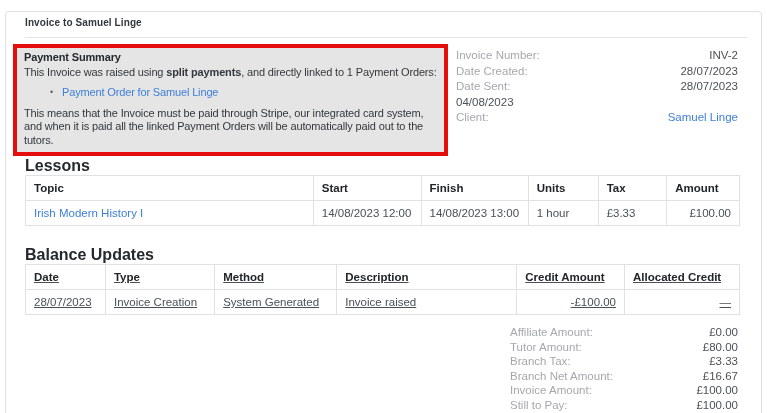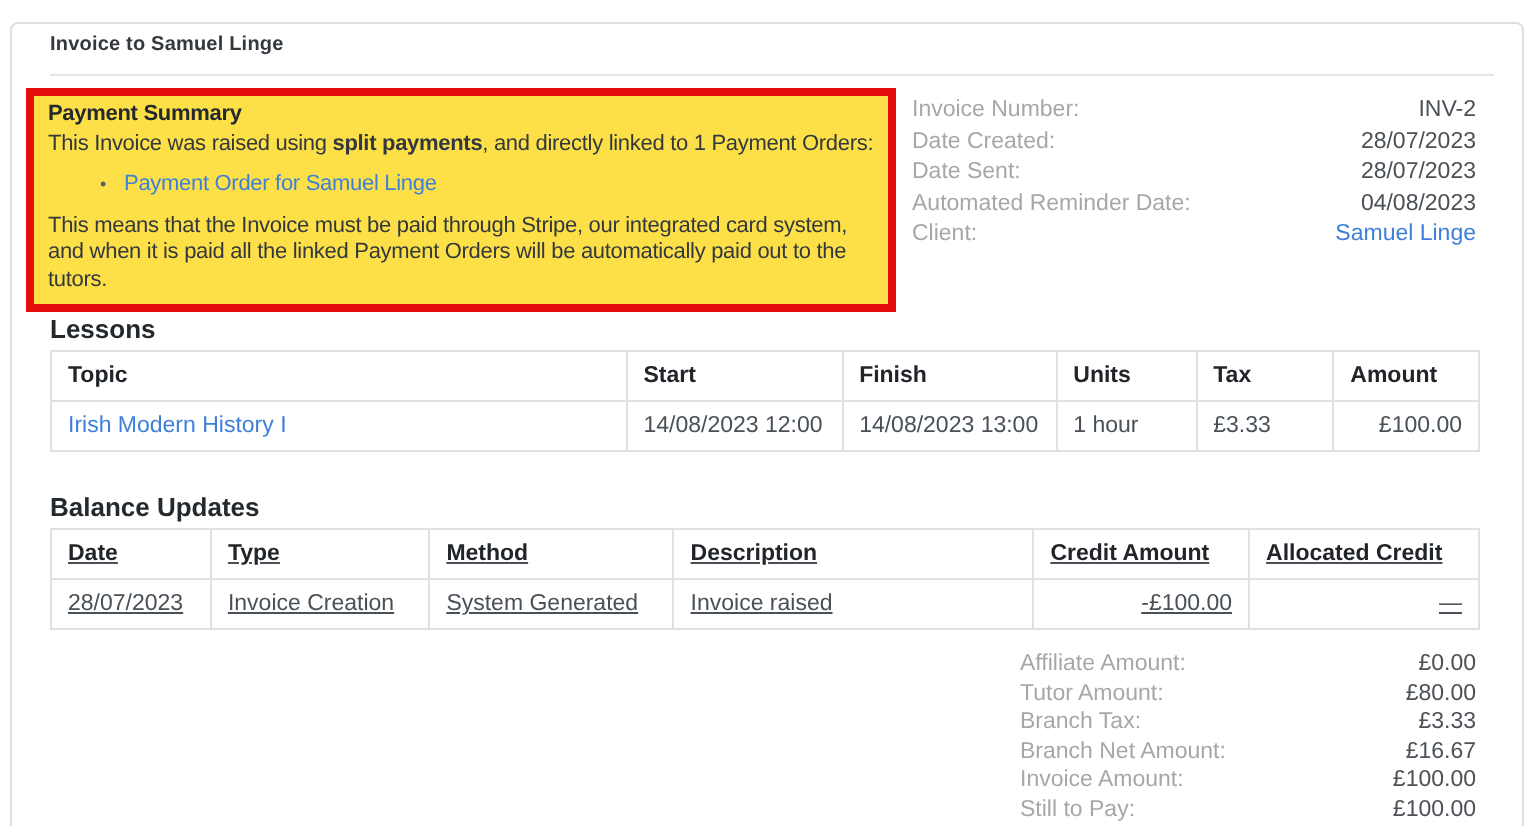--- a/index.html
+++ b/index.html
@@ -13,42 +13,42 @@
     position:absolute; left:19px; top:5px;
     font-size:10px; font-weight:600; color:#32383e; letter-spacing:.1px;
   }
   .title-divider {
     position:absolute; left:19px; right:14px; top:25px;
     border-top:1px solid #e3e6e9;
   }
   
   .summary-box {
     position:absolute; left:7px; top:32px; width:435px; height:112px;
-    border:4px solid #e60d0d; background:#fde047;
+    border:4px solid #e60d0d; background:#e5e5e5;
     padding:3px 7px; overflow:hidden;
     font-size:11px; line-height:13.5px; color:#32383e; letter-spacing:-0.15px;
   }
   .summary-heading { font-weight:700; color:#24292e; margin-bottom:1px; }
   .summary-line b { font-weight:700;margin-top:28px; }
   .order-bullet { margin:7px 0 7px 26px; display:flex; align-items:center; gap:9px; }
   .bullet-glyph { color:#5a6066; font-size:9px; }
   a.link, .link { color:#3e7fd9; text-decoration:none; cursor:pointer; }
   .summary-para { margin-top:2px; }
   
   .details {
     position:absolute; left:450px; right:23px; top:36px;
     font-size:11.5px; line-height:15.6px;
   }
   .detail-row { display:flex; justify-content:space-between; }
   .detail-label { color:#a5a8ab; }
   .detail-value { color:#4b5157; text-align:right; }
   
   .section-heading {
     position:absolute; left:19px;
-    font-size:13px; font-weight:600; color:#24292e;
+    font-size:16px; font-weight:600; color:#24292e;
   }
   .heading-lessons { top:145px; }
   .heading-balance { top:234px; }
   
   table.data-table {
     position:absolute; left:19px; width:715px;
     border-collapse:collapse; table-layout:fixed;
     font-size:11.5px; color:#495057; background:#fff;
   }
   .table-lessons { top:163px; }
@@ -93,21 +93,20 @@
     </div>
     <div class="detail-row">
       <span class="detail-label">Date Created:</span>
       <span class="detail-value">28/07/2023</span>
     </div>
     <div class="detail-row">
       <span class="detail-label">Date Sent:</span>
       <span class="detail-value">28/07/2023</span>
     </div>
     <div class="detail-row">
-      <span class="detail-label">Automated Reminder Date:</span>
       <span class="detail-value">04/08/2023</span>
     </div>
     <div class="detail-row">
       <span class="detail-label">Client:</span>
       <a class="detail-value link">Samuel Linge</a>
     </div>
   </div>
 
   <div class="section-heading heading-lessons">Lessons</div>
   <table class="data-table table-lessons">

